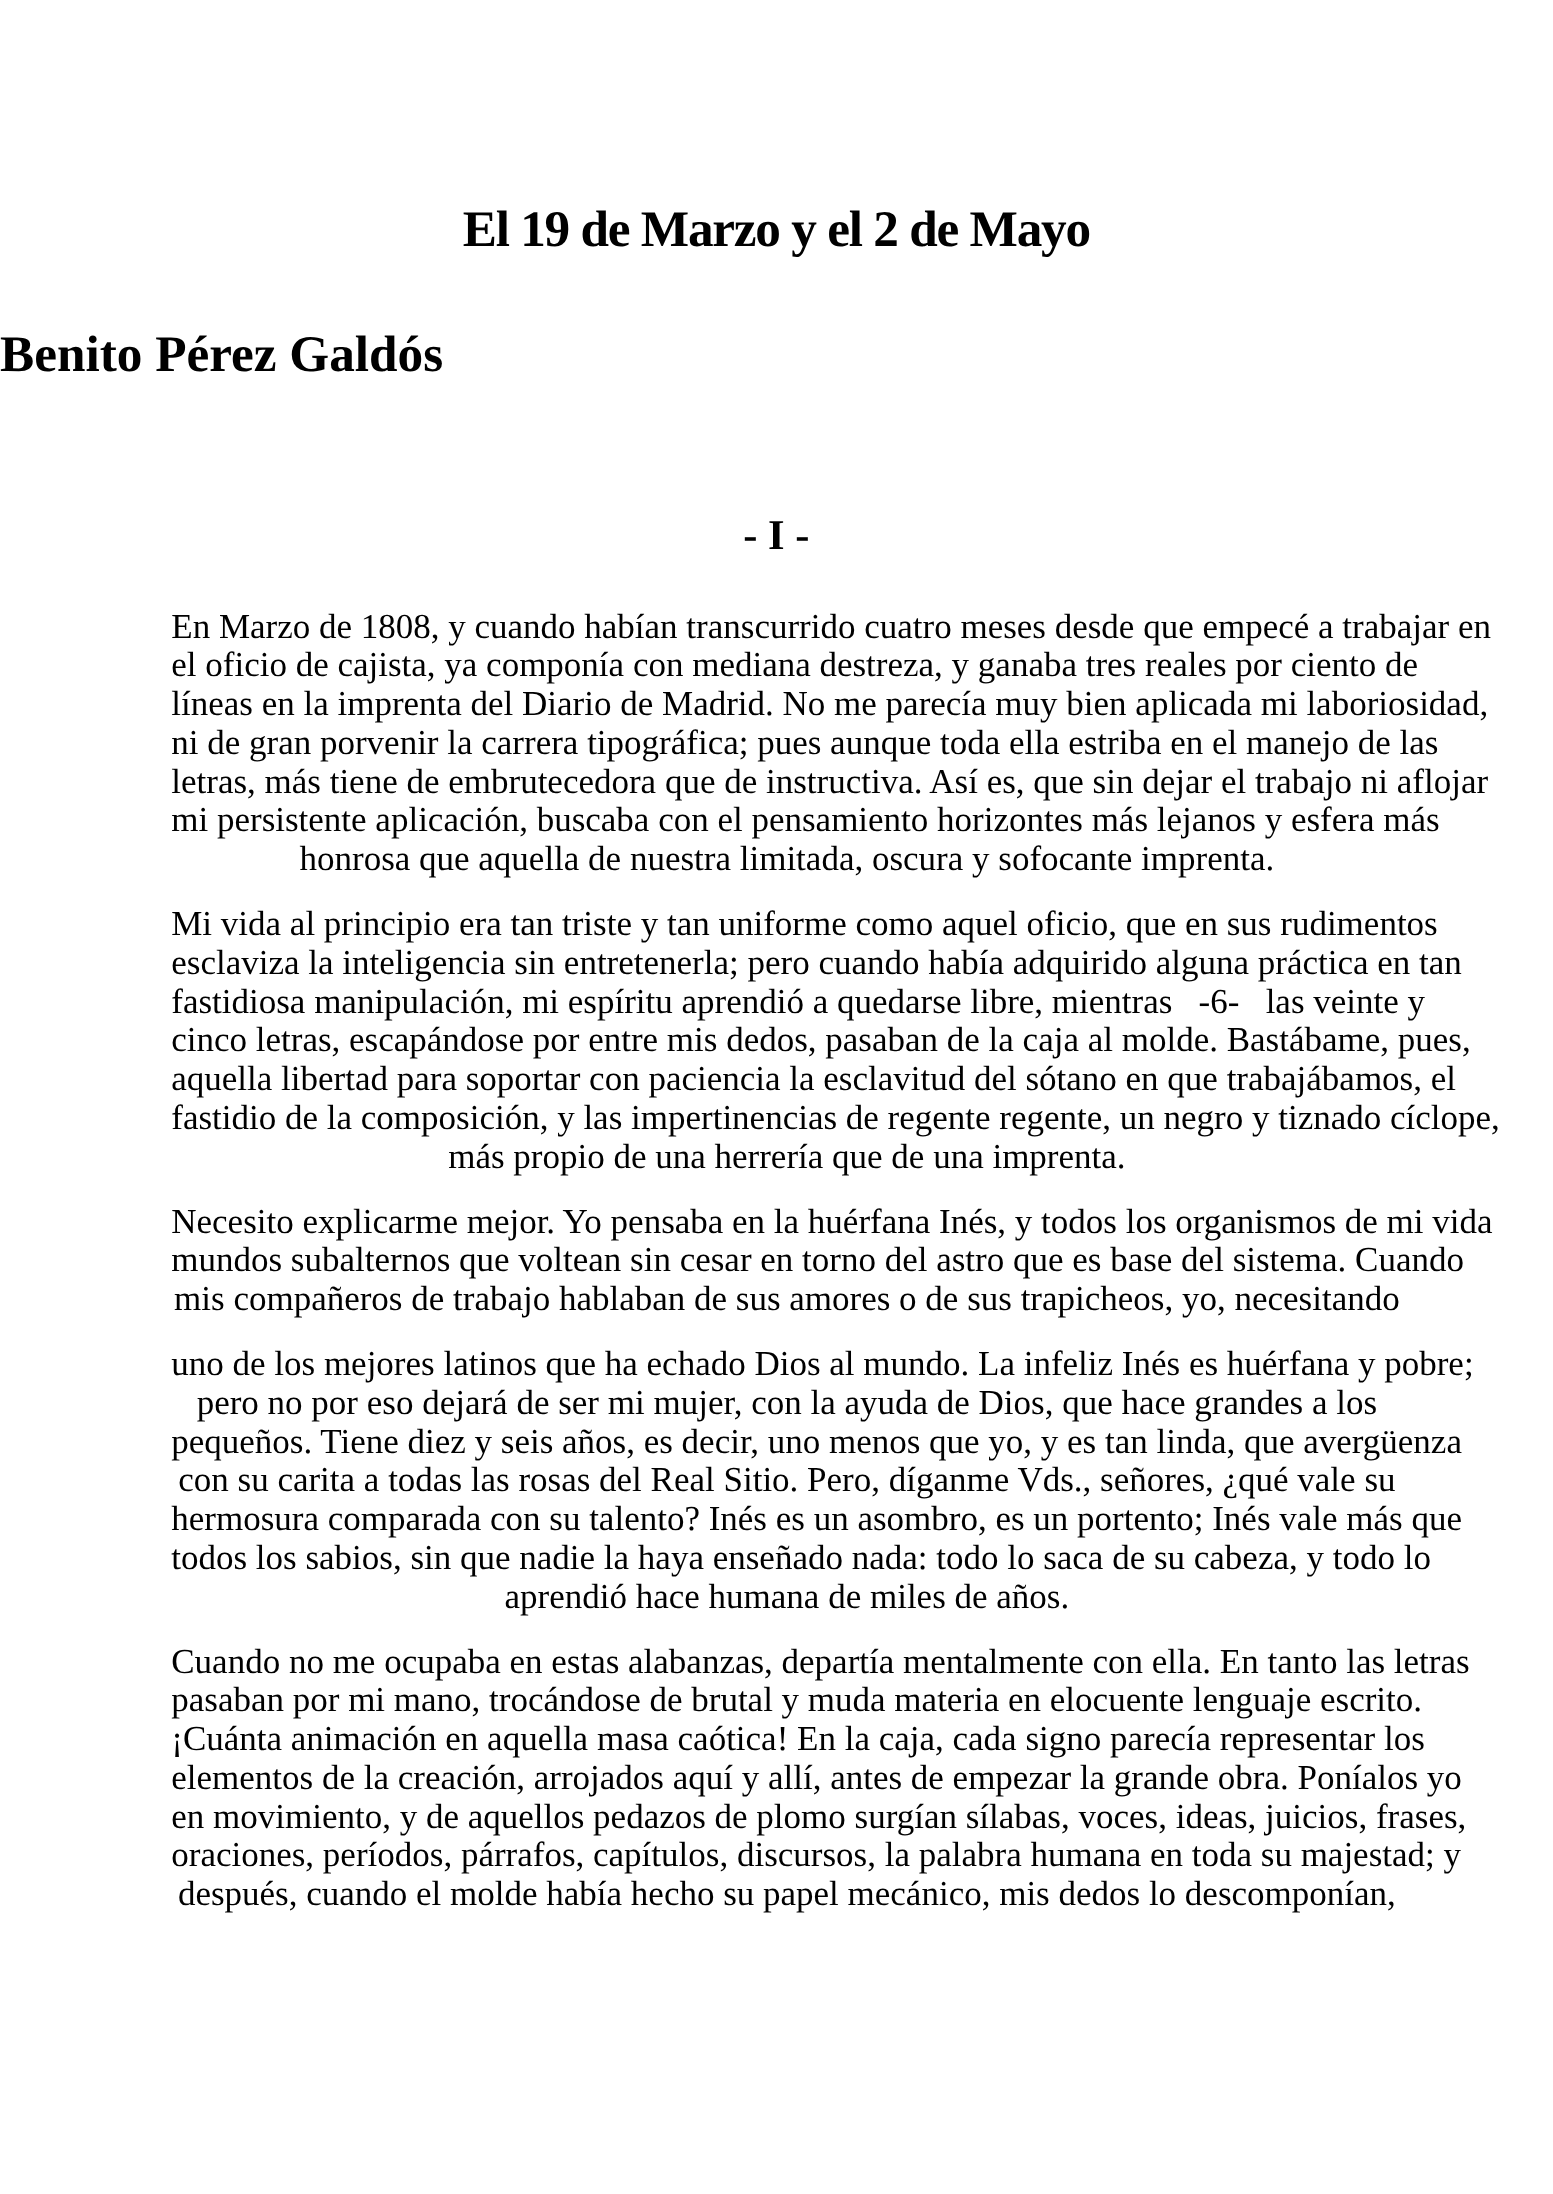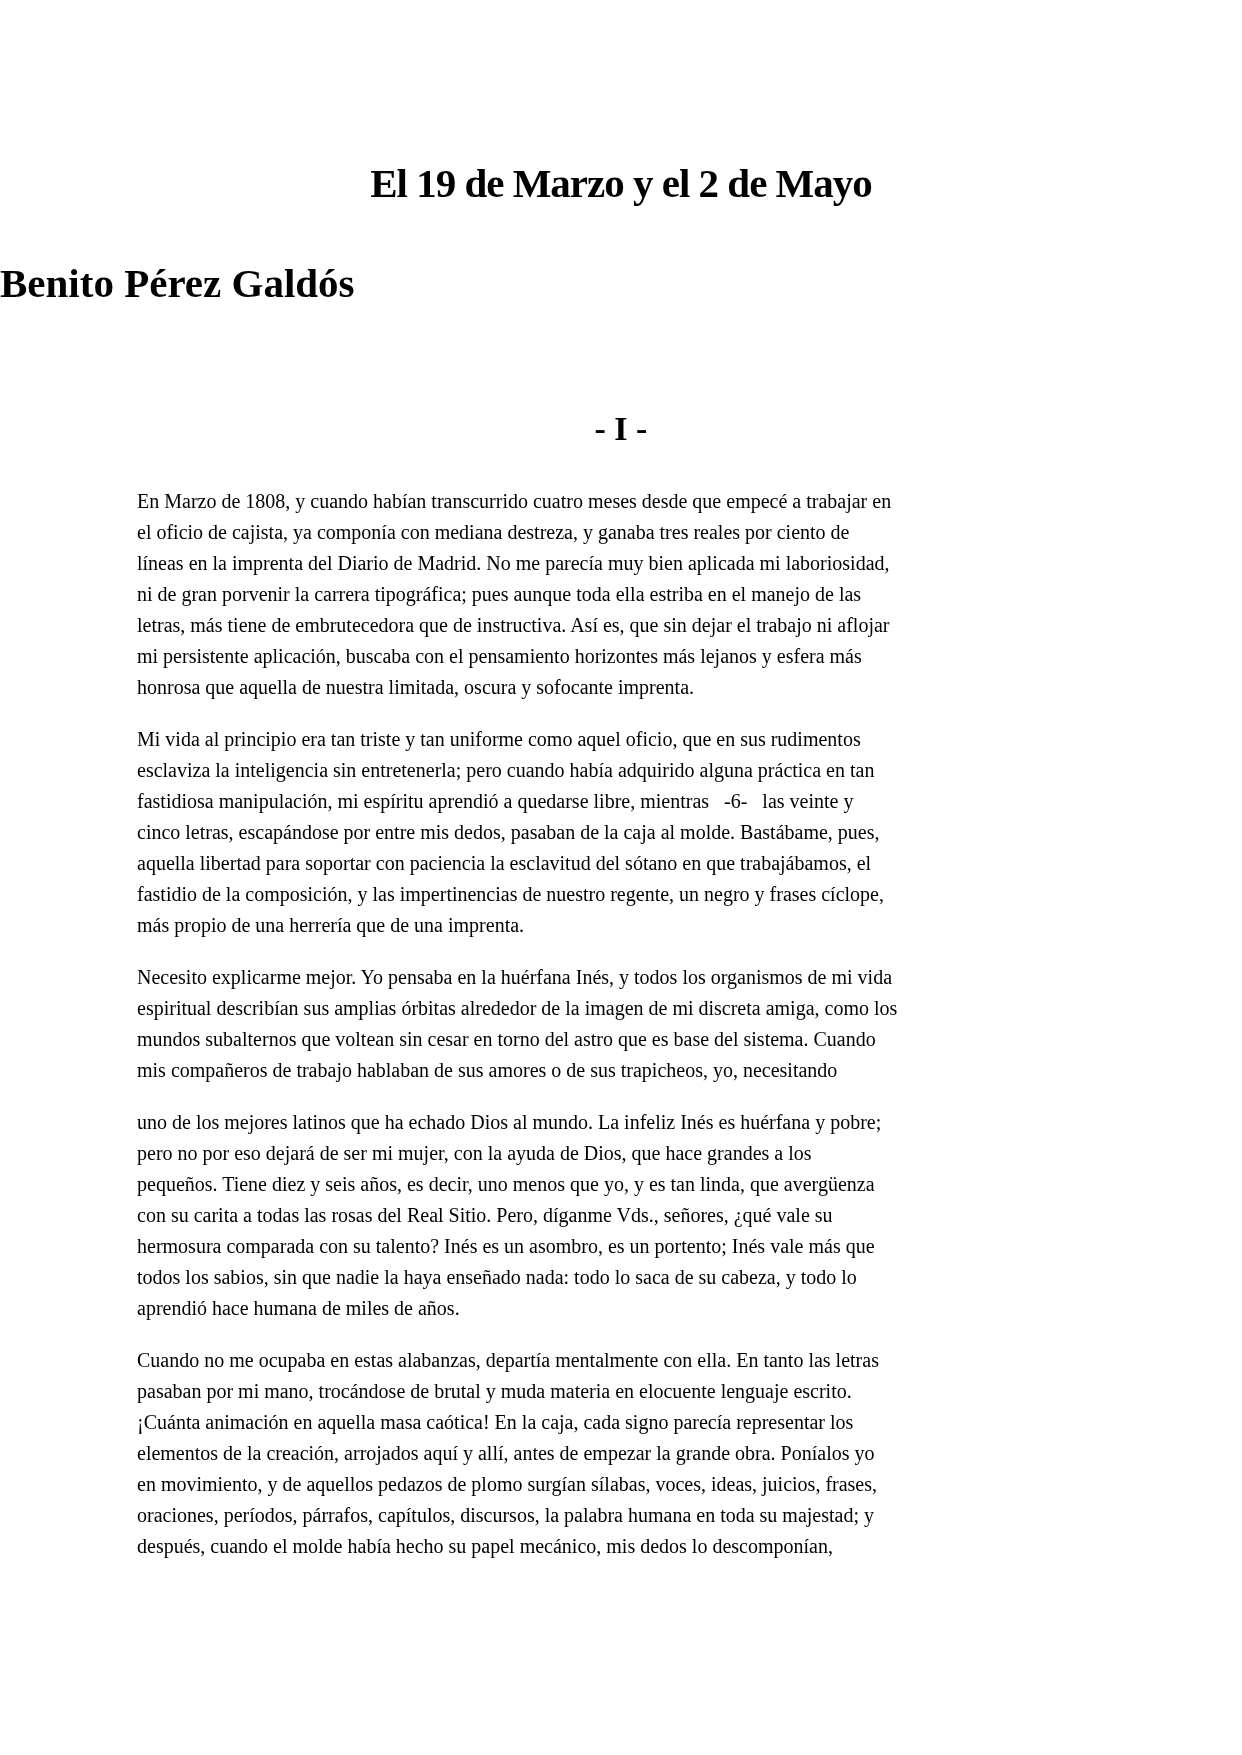--- a/index.html
+++ b/index.html
@@ -37,22 +37,23 @@
     margin-top: 104px;
     font-size: 34px;
     font-weight: bold;
     text-align: center;
     line-height: 38px;
   }
   .content {
     margin-top: 38px;
     margin-left: 137px;
     margin-right: 120px;
-    font-size: 20px;
+    font-size: 28px;
     line-height: 31px;
+    text-align: center;
   }
   .para {
     margin-bottom: 21px;
   }
   .para:last-child { margin-bottom: 0; }
   .line {
     white-space: pre;
     height: 31px;
   }
 </style>
@@ -78,27 +79,26 @@
       <div class="line">mi persistente aplicación, buscaba con el pensamiento horizontes más lejanos y esfera más</div>
       <div class="line">honrosa que aquella de nuestra limitada, oscura y sofocante imprenta.</div>
     </div>
 
     <div class="para">
       <div class="line">Mi vida al principio era tan triste y tan uniforme como aquel oficio, que en sus rudimentos</div>
       <div class="line">esclaviza la inteligencia sin entretenerla; pero cuando había adquirido alguna práctica en tan</div>
       <div class="line">fastidiosa manipulación, mi espíritu aprendió a quedarse libre, mientras   -6-   las veinte y</div>
       <div class="line">cinco letras, escapándose por entre mis dedos, pasaban de la caja al molde. Bastábame, pues,</div>
       <div class="line">aquella libertad para soportar con paciencia la esclavitud del sótano en que trabajábamos, el</div>
-      <div class="line">fastidio de la composición, y las impertinencias de nuestro regente, un negro y frases cíclope,</div>
+      <div class="line">fastidio de la composición, y las impertinencias de regente regente, un negro y tiznado cíclope,</div>
       <div class="line">más propio de una herrería que de una imprenta.</div>
     </div>
 
     <div class="para">
       <div class="line">Necesito explicarme mejor. Yo pensaba en la huérfana Inés, y todos los organismos de mi vida</div>
-      <div class="line">espiritual describían sus amplias órbitas alrededor de la imagen de mi discreta amiga, como los</div>
       <div class="line">mundos subalternos que voltean sin cesar en torno del astro que es base del sistema. Cuando</div>
       <div class="line">mis compañeros de trabajo hablaban de sus amores o de sus trapicheos, yo, necesitando</div>
     </div>
 
     <div class="para">
       <div class="line">uno de los mejores latinos que ha echado Dios al mundo. La infeliz Inés es huérfana y pobre;</div>
       <div class="line">pero no por eso dejará de ser mi mujer, con la ayuda de Dios, que hace grandes a los</div>
       <div class="line">pequeños. Tiene diez y seis años, es decir, uno menos que yo, y es tan linda, que avergüenza</div>
       <div class="line">con su carita a todas las rosas del Real Sitio. Pero, díganme Vds., señores, ¿qué vale su</div>
       <div class="line">hermosura comparada con su talento? Inés es un asombro, es un portento; Inés vale más que</div>

